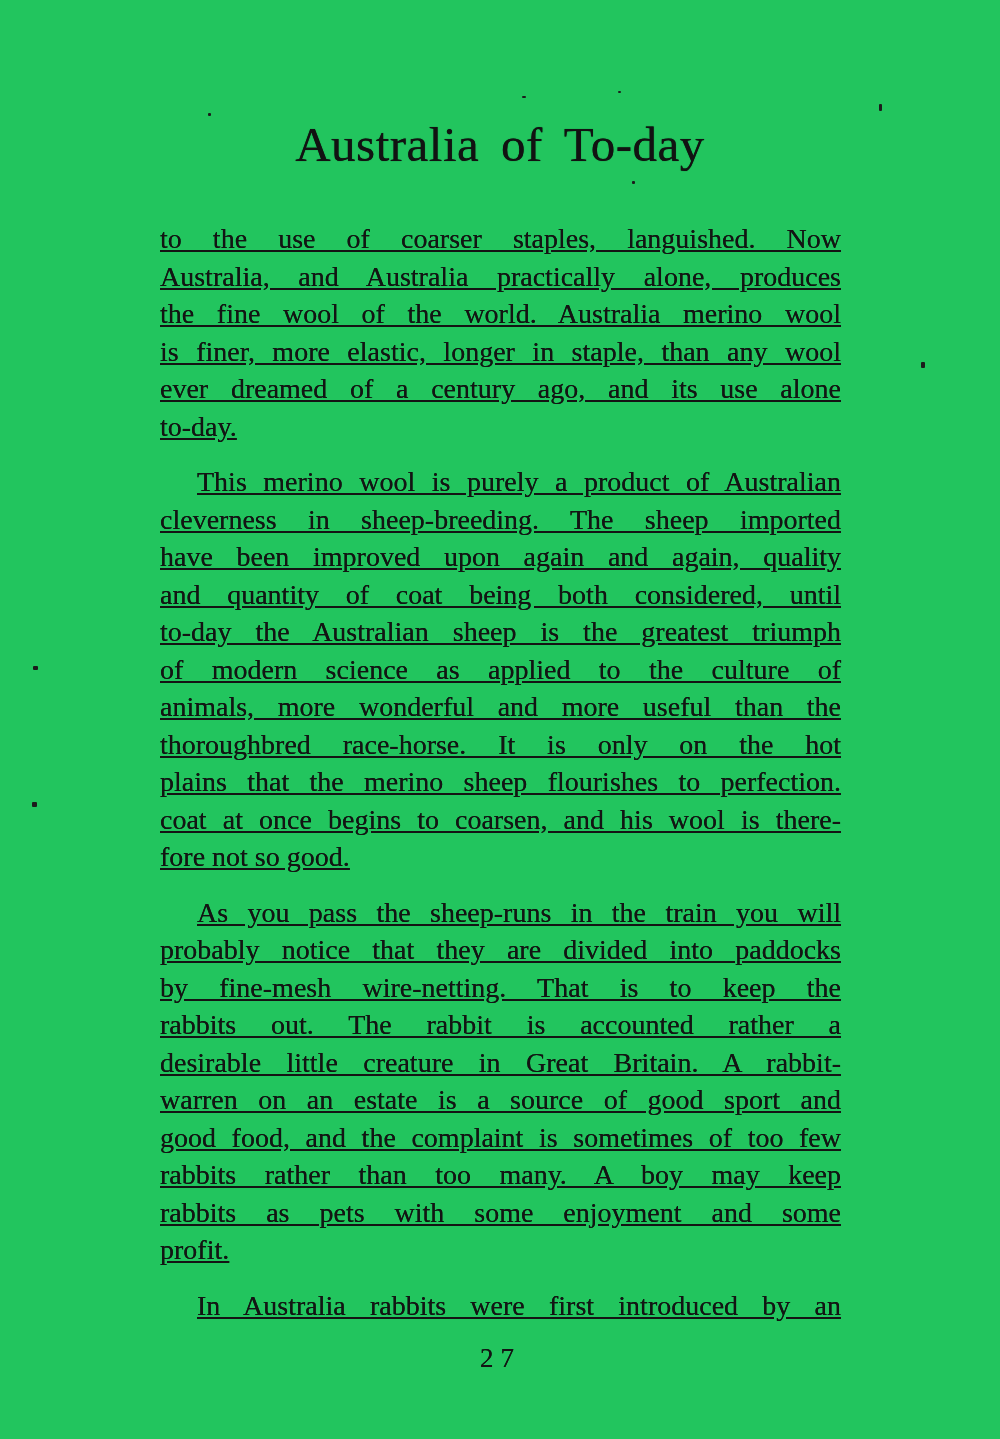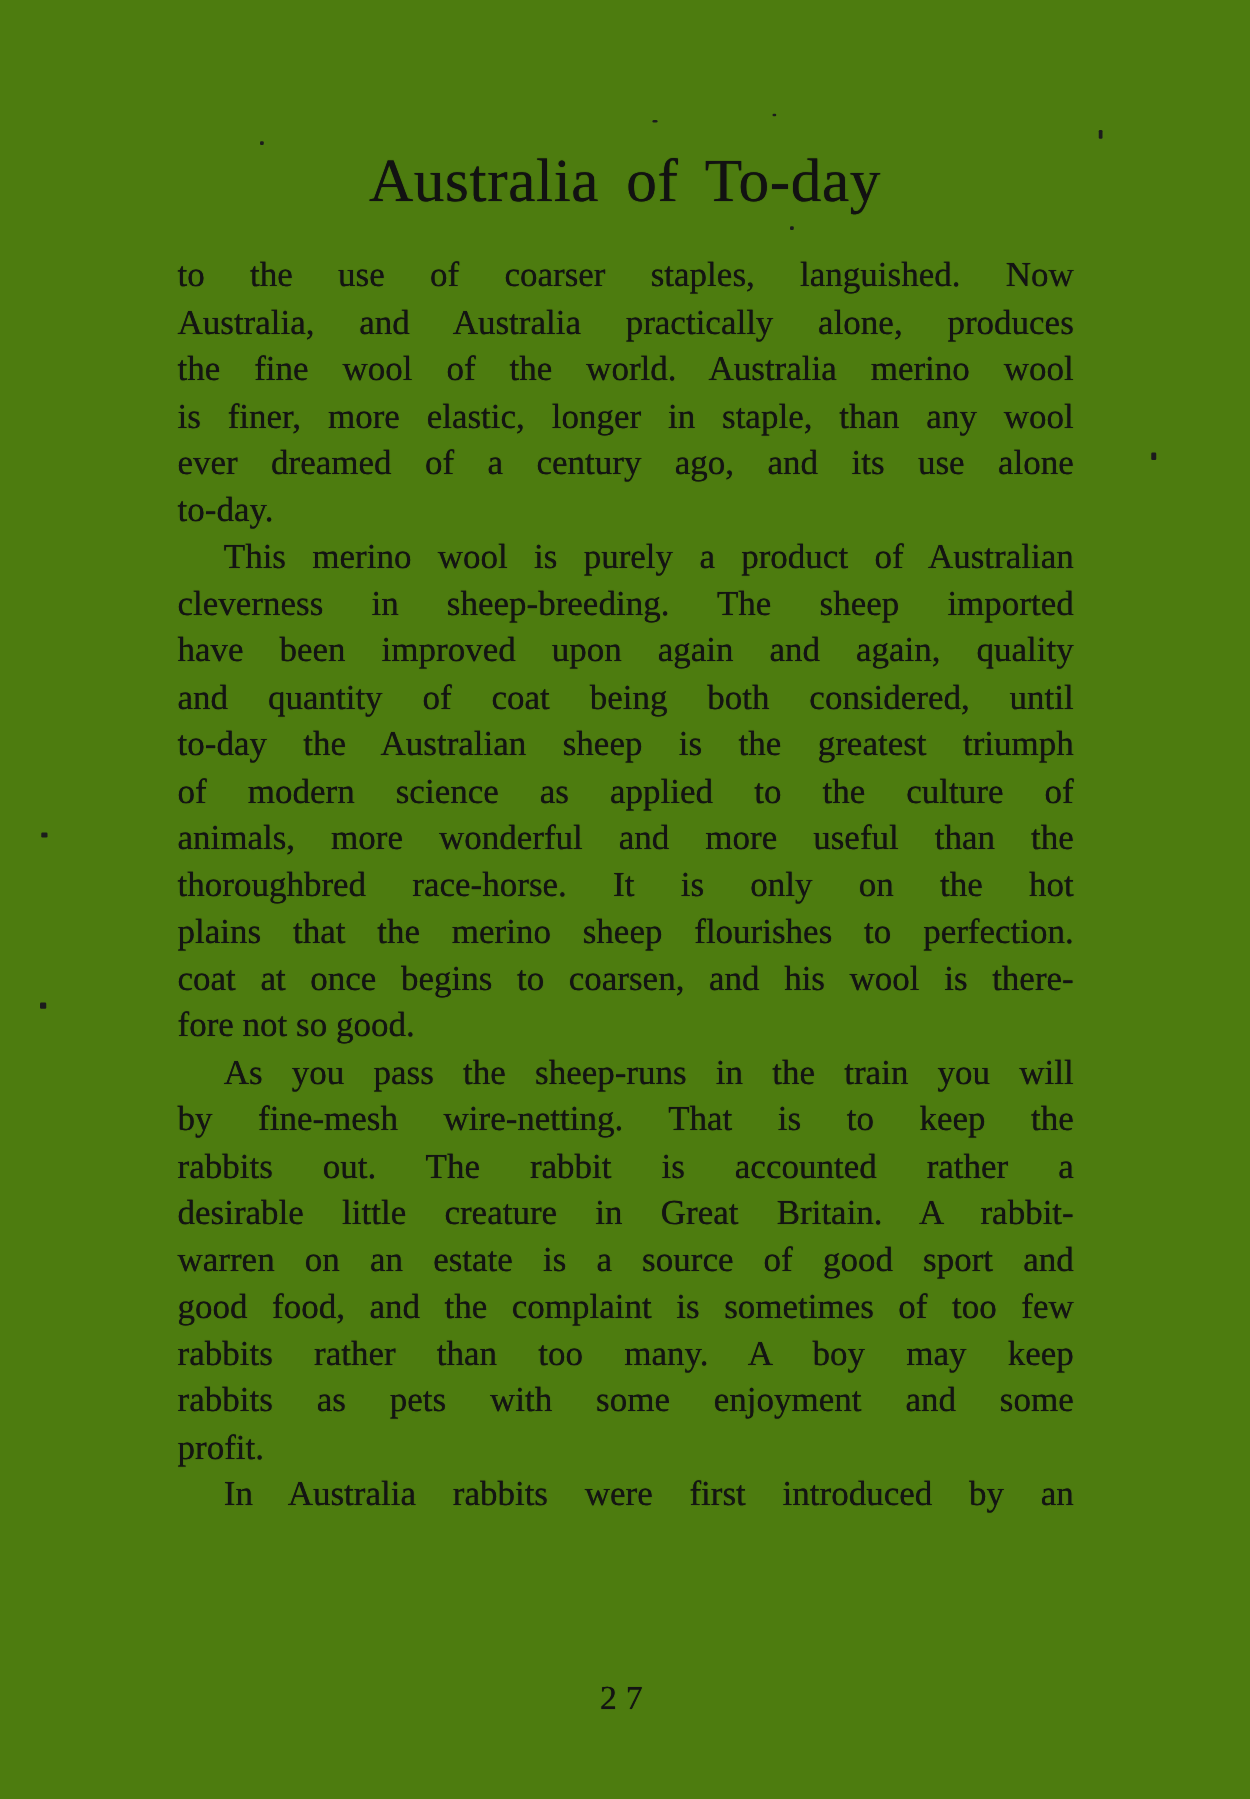--- a/index.html
+++ b/index.html
@@ -4,21 +4,21 @@
 <style>
   html, body {
     margin: 0;
     padding: 0;
     background: #ffffff;
   }
   .sheet {
     position: relative;
     width: 1000px;
     height: 1439px;
-    background: #4d7c0f;
+    background: #22c55e;
     overflow: hidden;
     font-family: "Liberation Serif", "DejaVu Serif", serif;
     color: #151515;
   }
   .page-title {
     position: absolute;
     top: 118px;
     left: 0;
     width: 100%;
     margin: 0;
@@ -34,21 +34,21 @@
   .body-text {
     position: absolute;
     top: 202px;
     left: 142px;
     width: 717px;
     font-size: 28px;
     line-height: 37.5px;
     color: #141414;
     text-shadow: 0 0 0.6px rgba(0,0,0,0.8);
   }
-  .para { margin: 0; }
+  .para { margin: 18px; text-decoration: underline; }
   .pline {
     text-align: justify;
     text-align-last: justify;
     white-space: normal;
     height: 37.5px;
     overflow: visible;
   }
   .pline.end { text-align-last: left; }
   .pline.indent { text-indent: 37px; }
   .page-number {
@@ -94,20 +94,21 @@
         <div class="pline">to-day the Australian sheep is the greatest triumph</div>
         <div class="pline">of modern science as applied to the culture of</div>
         <div class="pline">animals, more wonderful and more useful than the</div>
         <div class="pline">thoroughbred race-horse.  It is only on the hot</div>
         <div class="pline">plains that the merino sheep flourishes to perfection.</div>
         <div class="pline">coat at once begins to coarsen, and his wool is there-</div>
         <div class="pline end">fore not so good.</div>
       </div>
       <div class="para">
         <div class="pline indent">As you pass the sheep-runs in the train you will</div>
+        <div class="pline">probably notice that they are divided into paddocks</div>
         <div class="pline">by fine-mesh wire-netting.  That is to keep the</div>
         <div class="pline">rabbits out.  The rabbit is accounted rather a</div>
         <div class="pline">desirable little creature in Great Britain.  A rabbit-</div>
         <div class="pline">warren on an estate is a source of good sport and</div>
         <div class="pline">good food, and the complaint is sometimes of too few</div>
         <div class="pline">rabbits rather than too many.  A boy may keep</div>
         <div class="pline">rabbits as pets with some enjoyment and some</div>
         <div class="pline end">profit.</div>
       </div>
       <div class="para">

